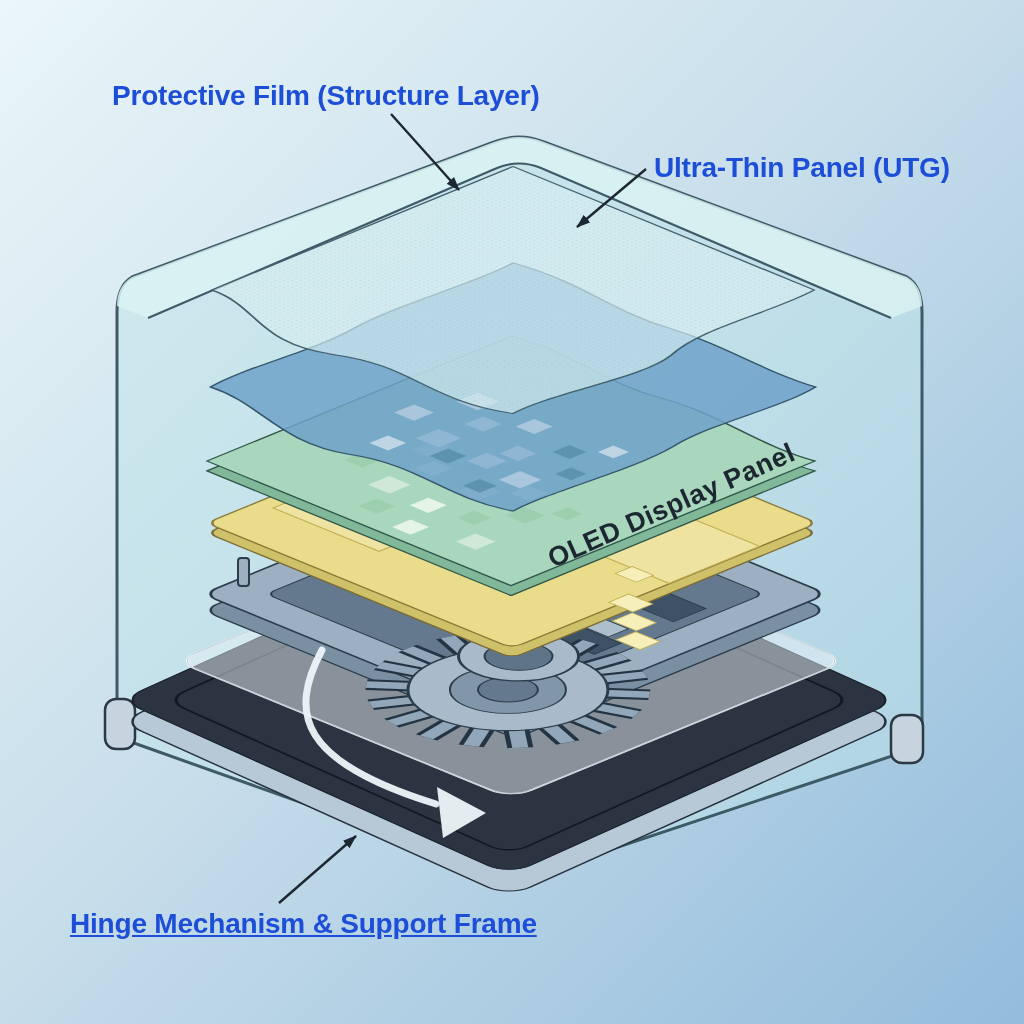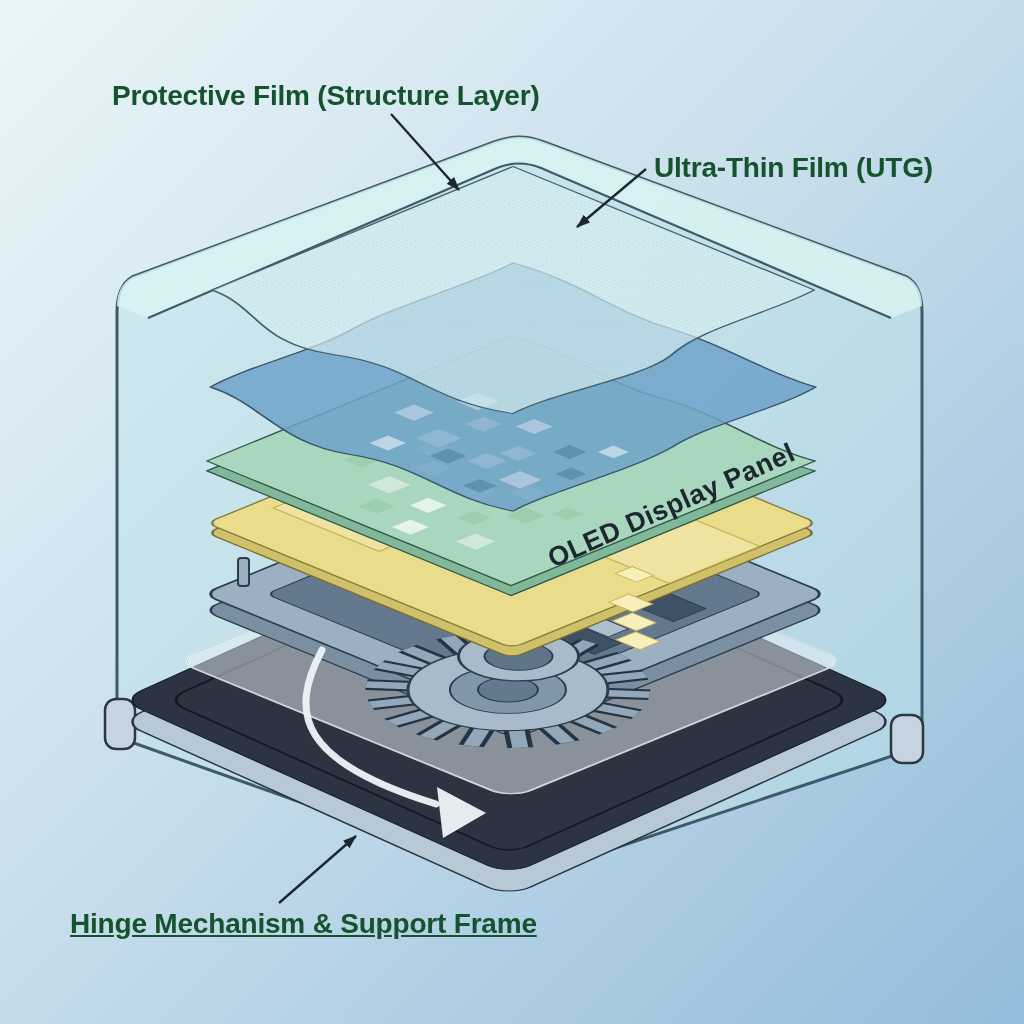--- a/index.html
+++ b/index.html
@@ -1,20 +1,20 @@
 <!DOCTYPE html>
 <html><head>
 <meta charset="utf-8">
 <style>
   html,body{margin:0;padding:0;background:#9fc2da;}
   #stage{position:relative;width:1024px;height:1024px;overflow:hidden;
          font-family:"Liberation Sans","DejaVu Sans",sans-serif;}
   #scene-svg{position:absolute;left:0;top:0;}
   .diagram-label{position:absolute;font-size:28px;font-weight:600;
-                 color:#14532d;letter-spacing:-0.2px;white-space:nowrap;}
+                 color:#1d4ed8;letter-spacing:-0.2px;white-space:nowrap;}
 </style>
 </head>
 <body>
 
 <div id="stage">
 
 <svg id="scene-svg" width="1024" height="1024" viewBox="0 0 1024 1024">
   <defs>
     <linearGradient id="bg" x1="0" y1="0" x2="1" y2="1">
       <stop offset="0" stop-color="#eaf6f9"></stop>
@@ -183,16 +183,16 @@
     <path d="M322,650 C288,714 300,762 436,804" fill="none" stroke="#edf6f9" stroke-width="7" stroke-linecap="round"></path>
     <polygon points="486,813 437,787 443,838" fill="#edf6f9"></polygon>
   </g>
 
   <line x1="391" y1="114" x2="459" y2="190" stroke="#1d2731" stroke-width="2.4" marker-end="url(#ah)"></line>
   <line x1="646" y1="169" x2="577" y2="227" stroke="#1d2731" stroke-width="2.4" marker-end="url(#ah)"></line>
   <line x1="279" y1="903" x2="356" y2="836" stroke="#1d2731" stroke-width="2.4" marker-end="url(#ah)"></line>
 </svg>
 
 <div class="diagram-label" style="left:112px;top:80px;">Protective Film (Structure Layer)</div>
-<div class="diagram-label" style="left:654px;top:152px;">Ultra-Thin Film (UTG)</div>
+<div class="diagram-label" style="left:654px;top:152px;">Ultra-Thin Panel (UTG)</div>
 <div class="diagram-label" style="left:70px;top:908px;text-decoration:underline;">Hinge Mechanism &amp; Support Frame</div>
 
 </div>
 
 </body></html>

